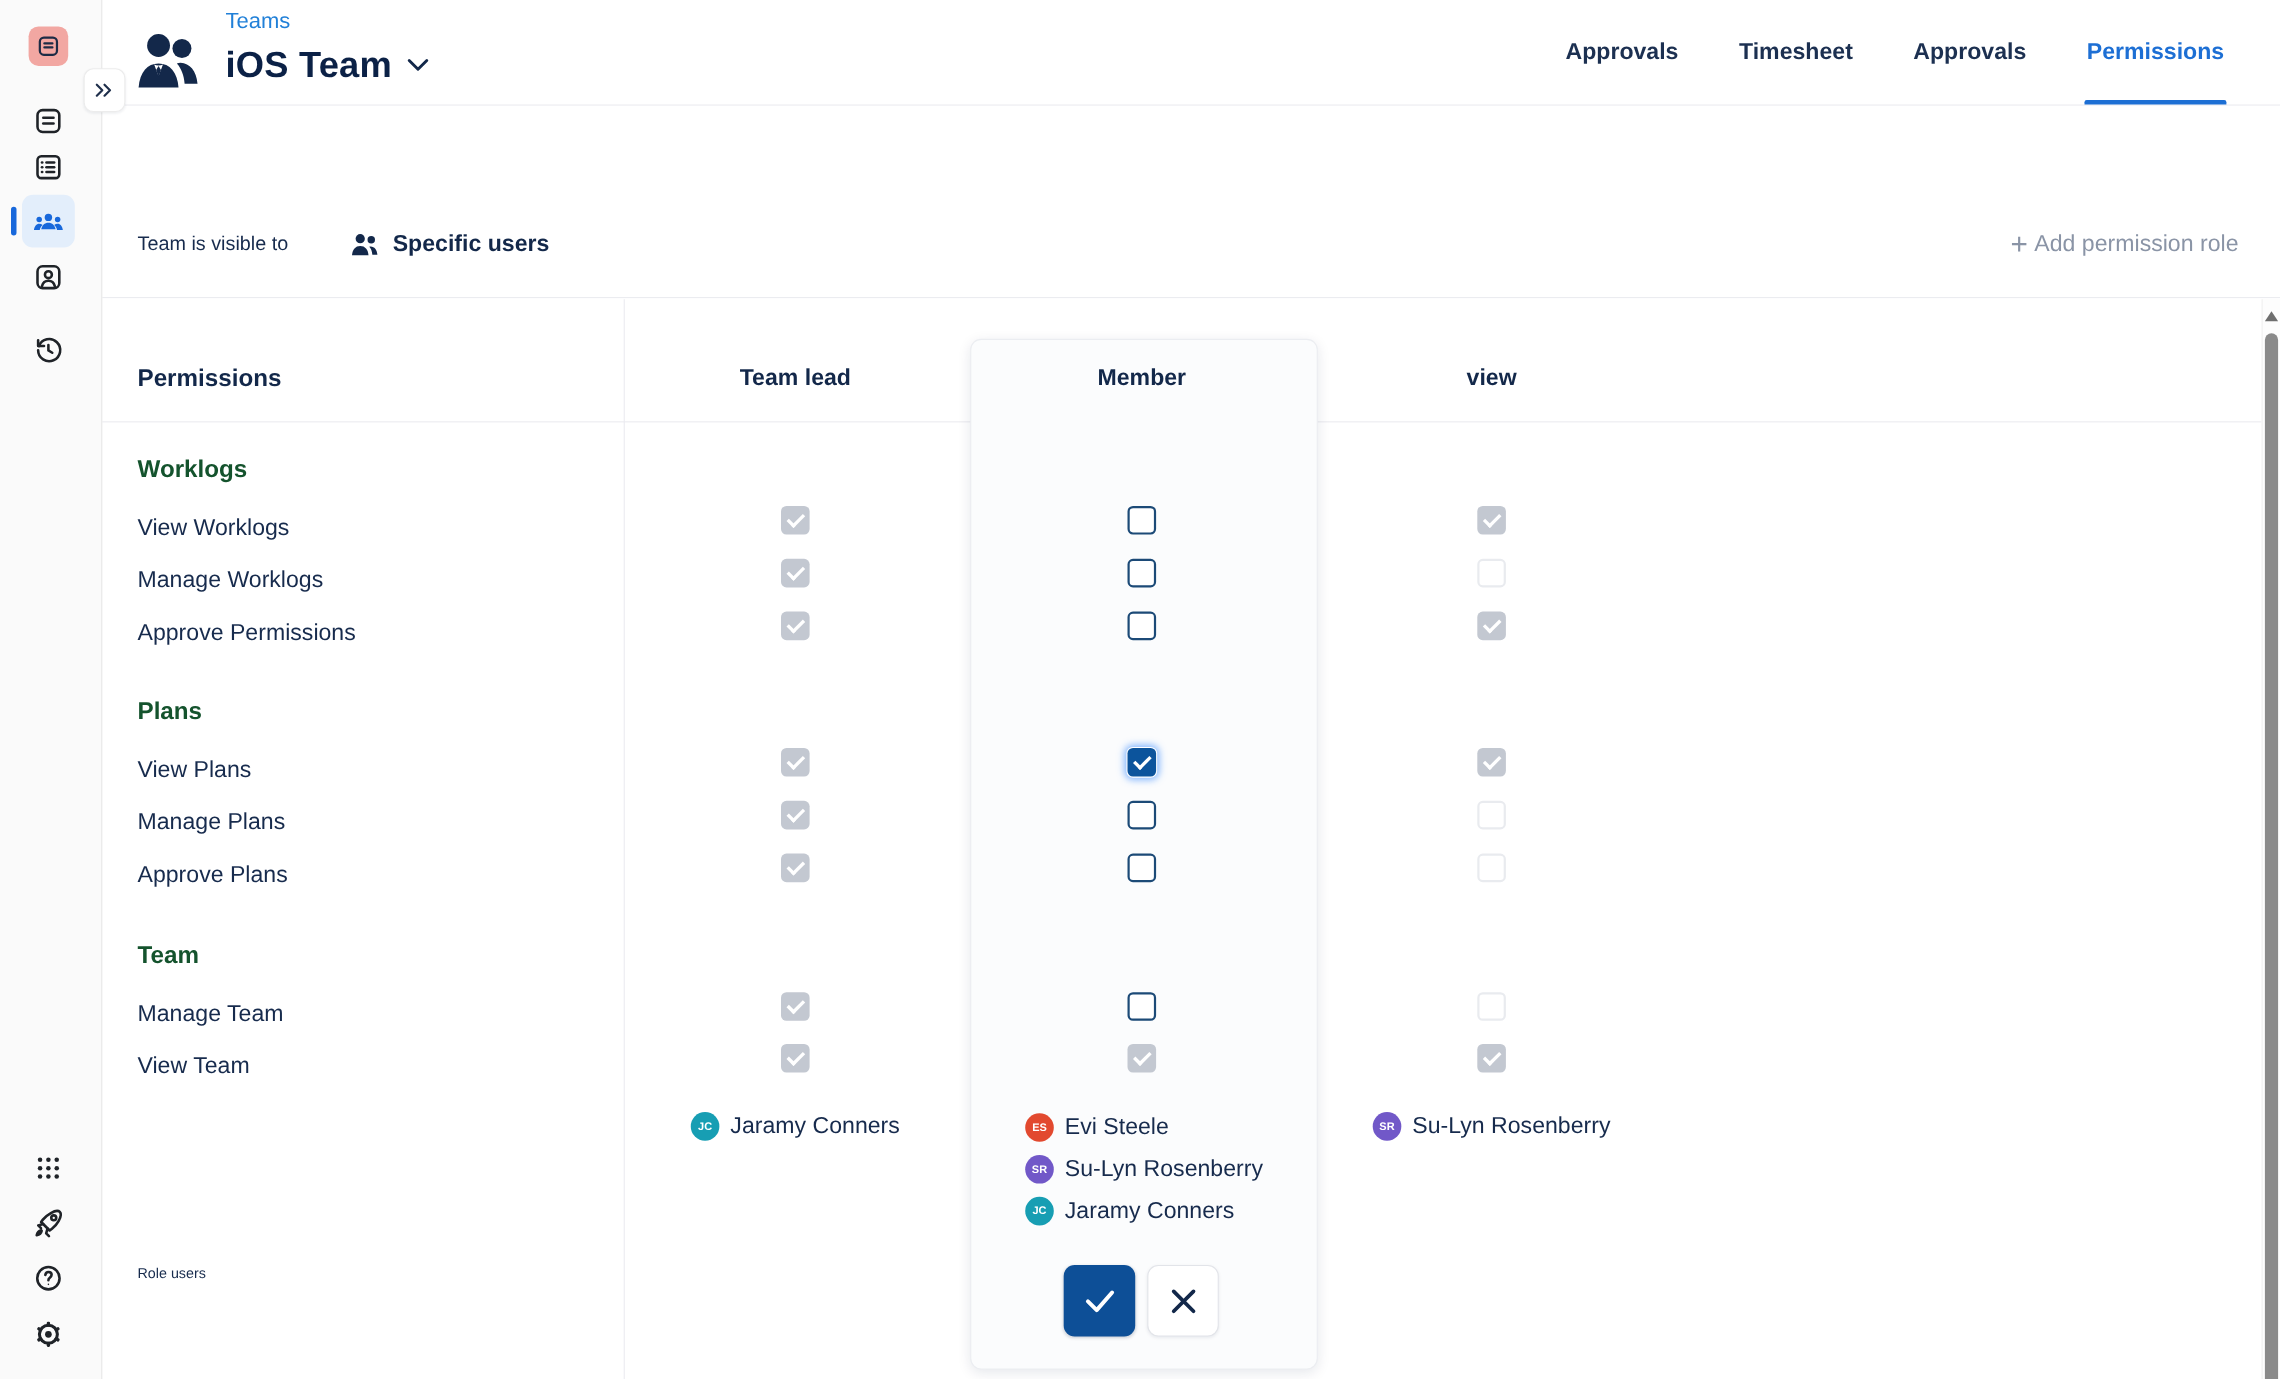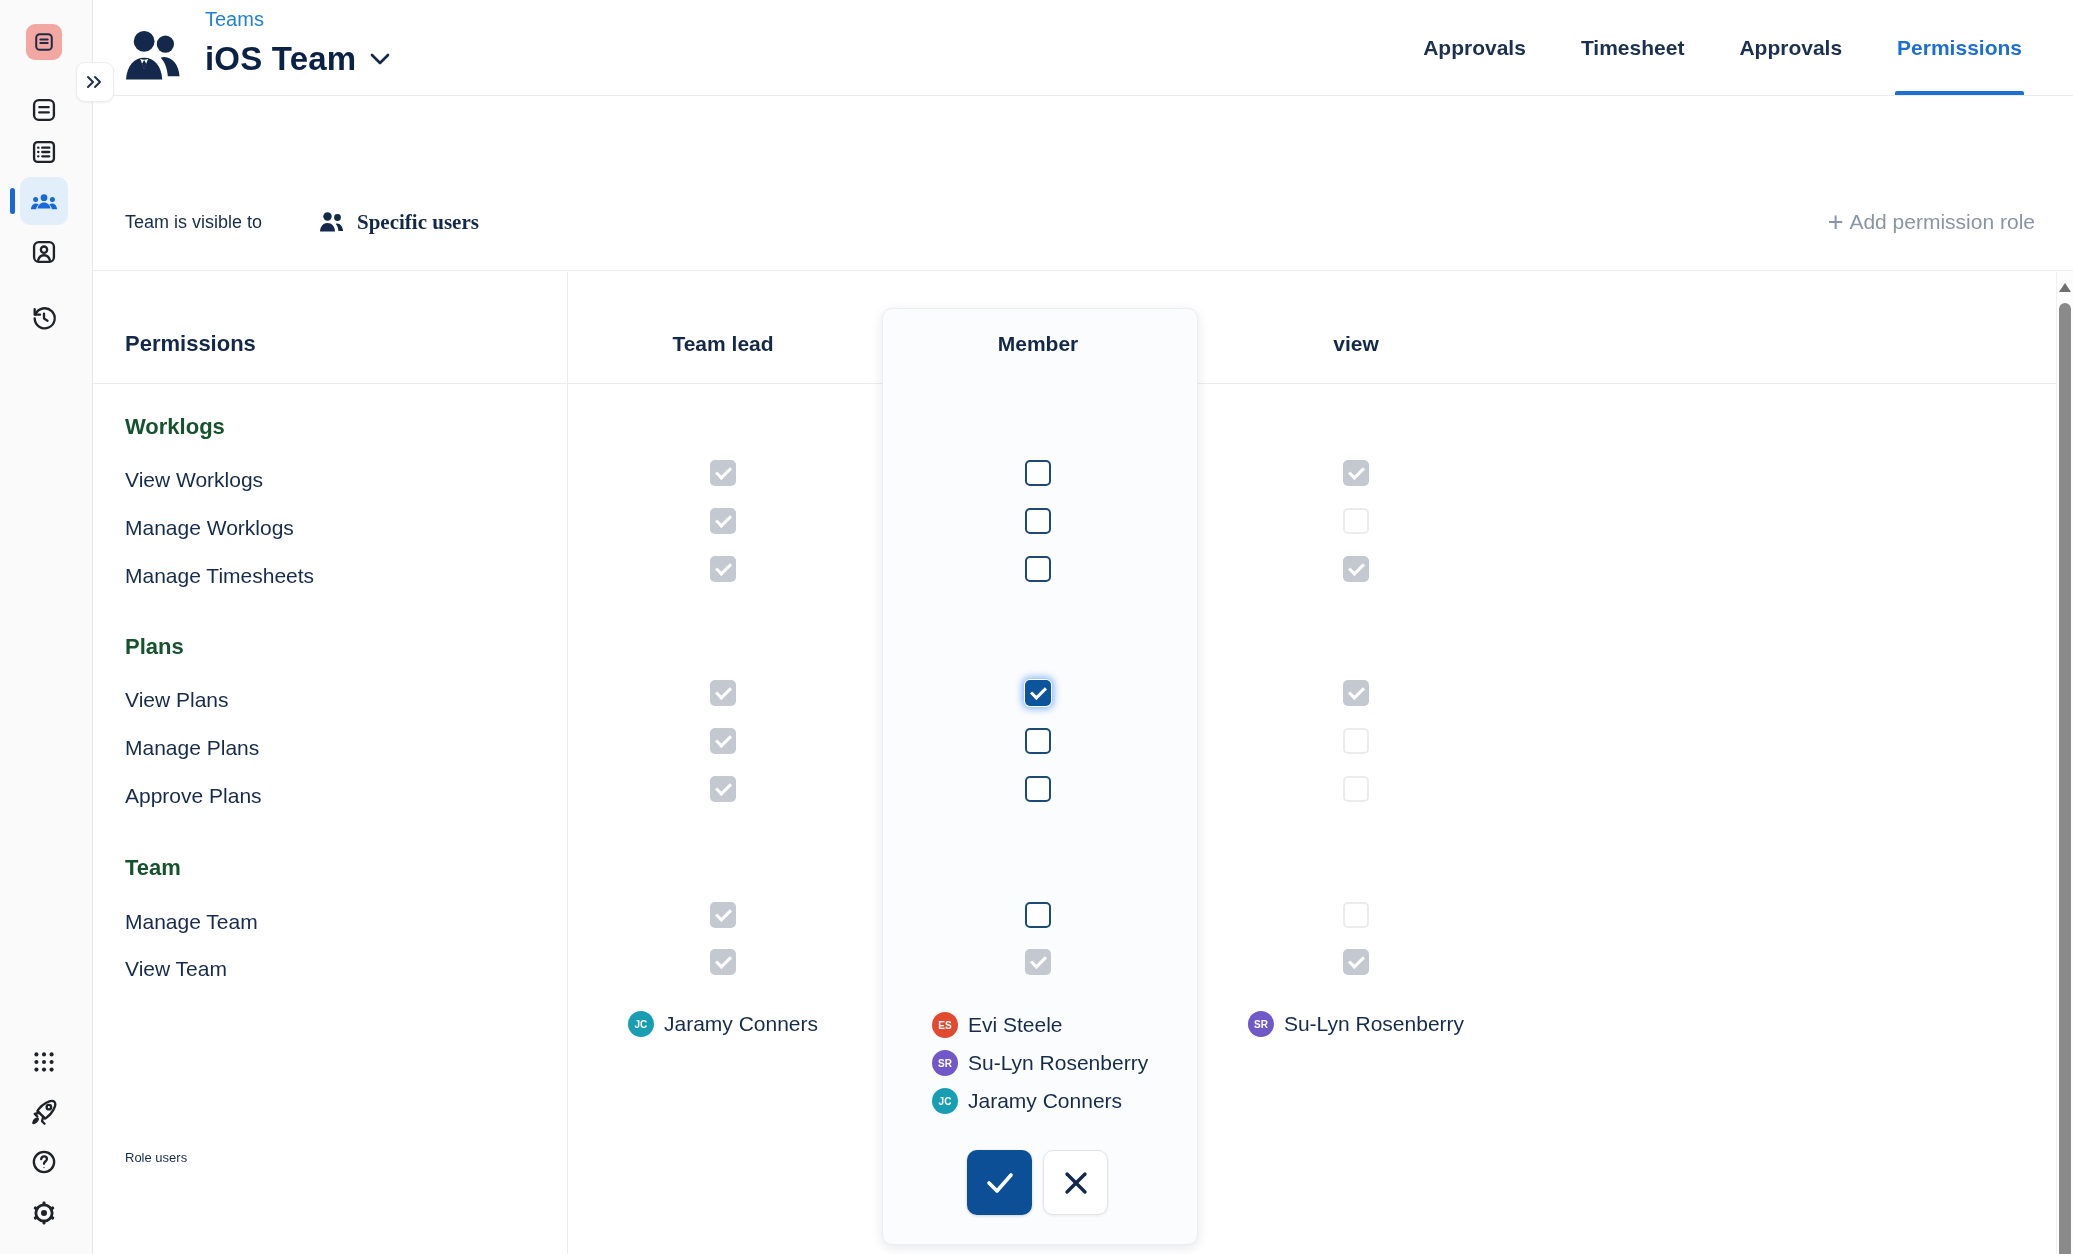--- a/index.html
+++ b/index.html
@@ -32,21 +32,21 @@
   .tab.active::after{content:"";position:absolute;left:0;right:0;bottom:0;height:4px;background:#1d6fd4;
        border-radius:2px 2px 0 0;}
 
   
   .desc{position:absolute;left:125px;top:118px;width:1540px;font-size:21px;line-height:33px;color:#172b4d;}
   .link{color:#2180d8;cursor:pointer;}
 
   
   .vis-label{position:absolute;left:125px;top:222px;transform:translateY(-50%);font-size:18px;}
   .vis-value{position:absolute;left:318px;top:222px;transform:translateY(-50%);display:flex;align-items:center;
-             gap:11px;font-size:21px;font-weight:700;color:#13284a;cursor:pointer;font-family:Liberation Serif, serif;}
+             gap:11px;font-size:21px;font-weight:700;color:#13284a;cursor:pointer;}
   .add-role{position:absolute;right:38px;top:222px;transform:translateY(-50%);display:flex;align-items:center;
             gap:6px;font-size:21px;color:#8a94a6;cursor:pointer;}
   .add-plus{font-size:27px;line-height:20px;font-weight:400;}
   .vis-divider{position:absolute;left:92px;right:0;top:270px;height:1px;background:#ebecf0;}
 
   
   .v-divider{position:absolute;left:567px;top:272px;height:982px;width:1px;background:#ebecf0;z-index:0;}
   .hdr-underline{position:absolute;left:92px;top:383px;width:1964px;height:1px;background:#ebecf0;z-index:0;}
   .member-panel{position:absolute;left:882px;top:308px;width:314px;height:935px;background:#fbfcfd;
                 border:1px solid #ebedf1;border-radius:10px;box-shadow:0 3px 12px rgba(9,30,66,.10);z-index:1;}
@@ -267,21 +267,21 @@
     <div class="row-label" style="top:480px">View Worklogs</div>
     <span class="cb checked-disabled" style="left:723px;top:473px"></span>
     <span class="cb unchecked-editable" style="left:1038px;top:473px"></span>
     <span class="cb checked-disabled" style="left:1356px;top:473px"></span>
 
     <div class="row-label" style="top:528px">Manage Worklogs</div>
     <span class="cb checked-disabled" style="left:723px;top:521px"></span>
     <span class="cb unchecked-editable" style="left:1038px;top:521px"></span>
     <span class="cb unchecked-disabled" style="left:1356px;top:521px"></span>
 
-    <div class="row-label" style="top:576px">Manage Timesheets</div>
+    <div class="row-label" style="top:576px">Approve Permissions</div>
     <span class="cb checked-disabled" style="left:723px;top:569px"></span>
     <span class="cb unchecked-editable" style="left:1038px;top:569px"></span>
     <span class="cb checked-disabled" style="left:1356px;top:569px"></span>
 
     <div class="section-heading" style="top:647px">Plans</div>
     <div class="row-label" style="top:700px">View Plans</div>
     <span class="cb checked-disabled" style="left:723px;top:693px"></span>
     <span class="cb checked-editable-focused" style="left:1038px;top:693px"></span>
     <span class="cb checked-disabled" style="left:1356px;top:693px"></span>
 

